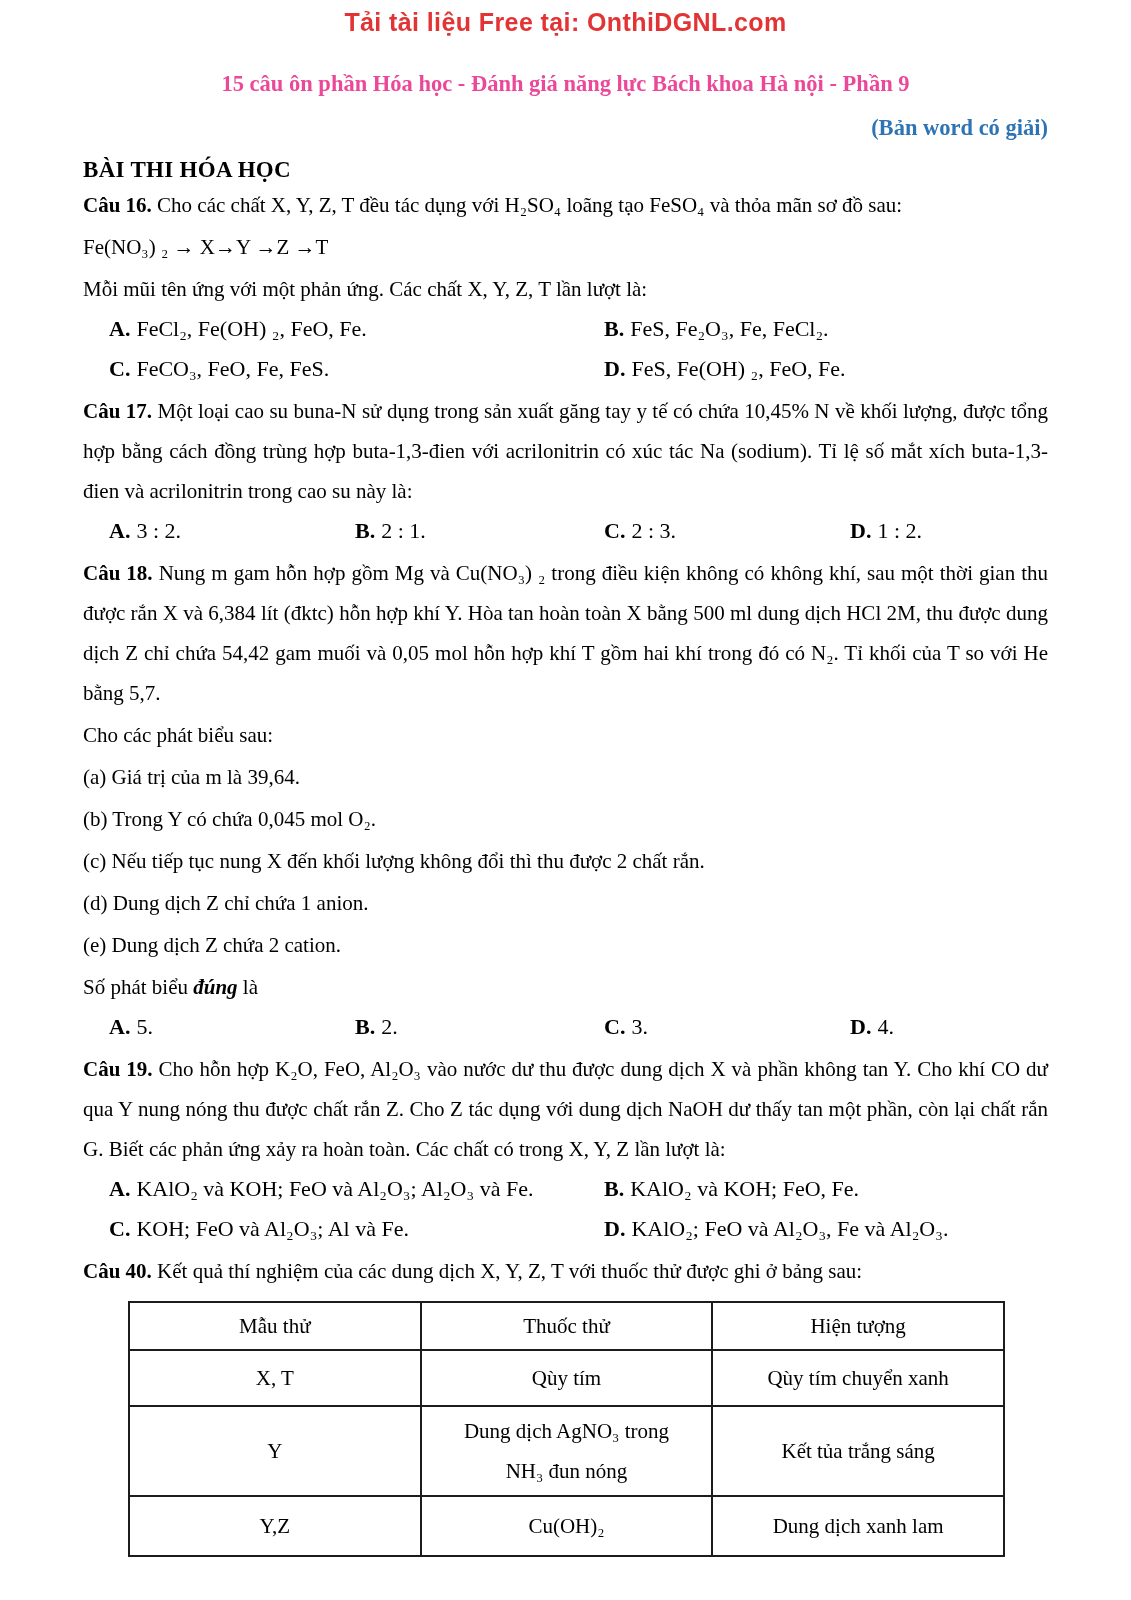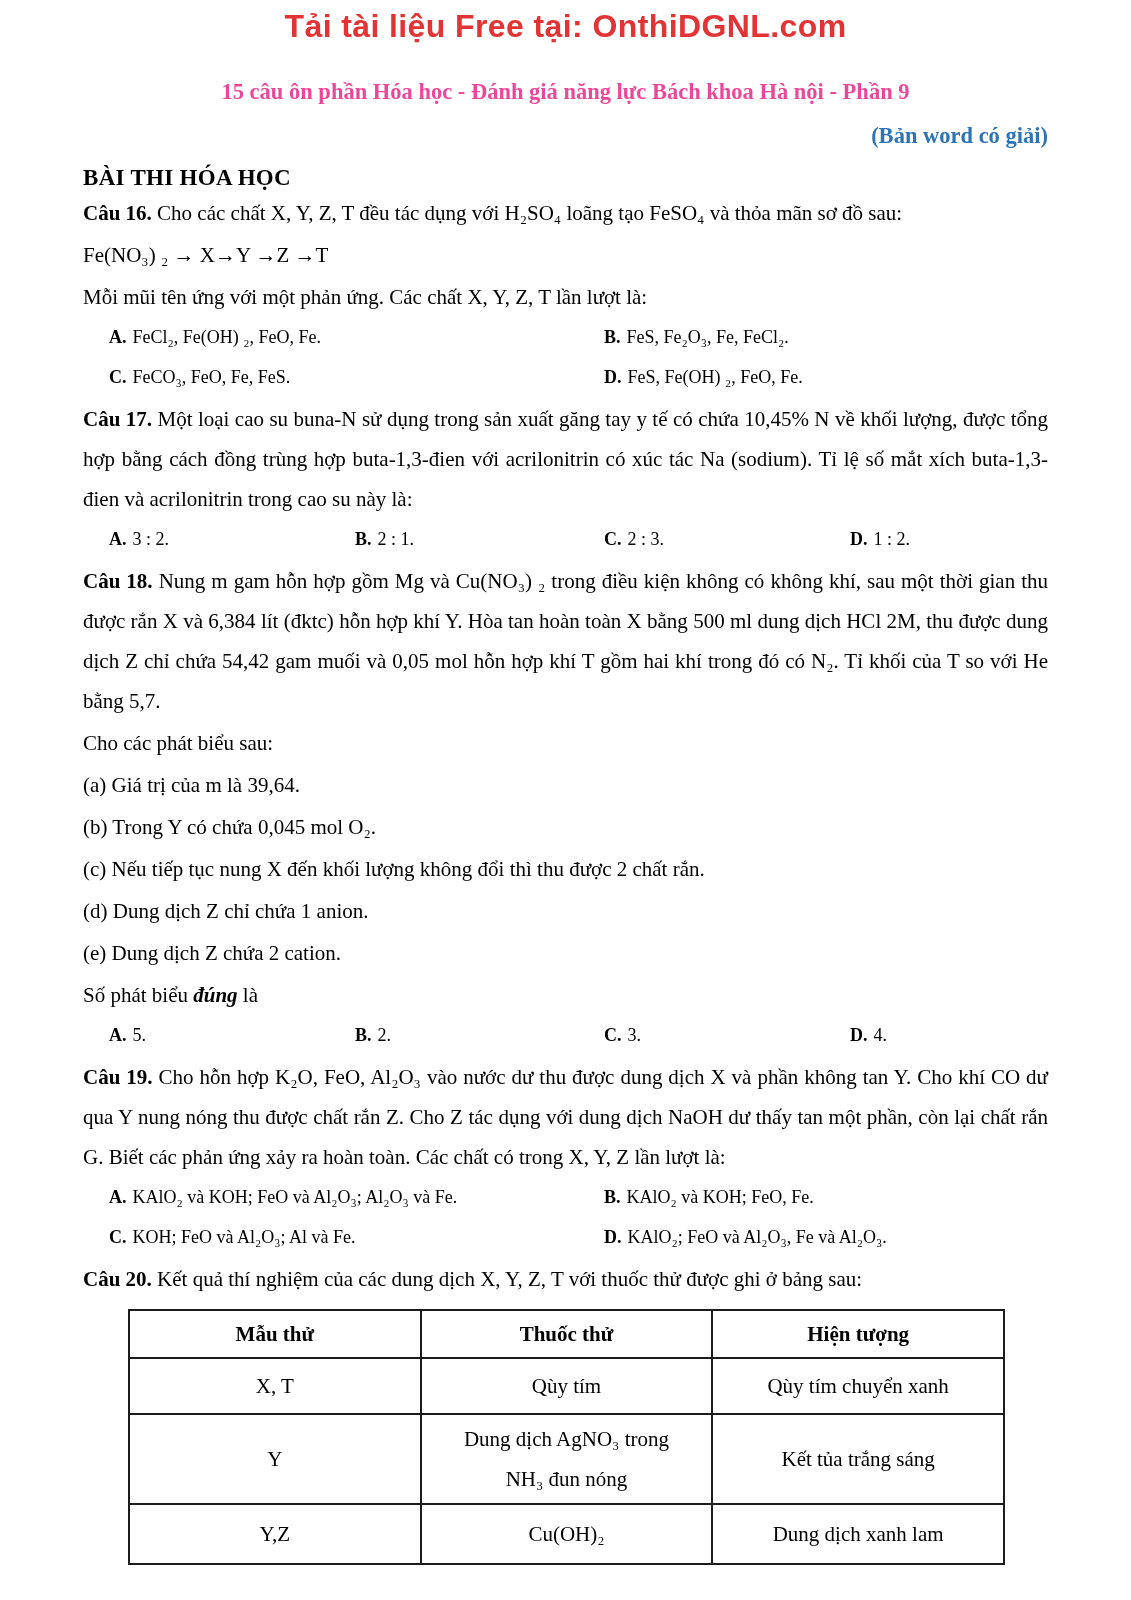--- a/index.html
+++ b/index.html
@@ -7,55 +7,55 @@
   body {
     width: 1131px; height: 1600px; overflow: hidden;
     font-family: "Liberation Serif", "DejaVu Serif", serif;
     color: #000;
   }
   .page { padding: 8px 83px 0 83px; }
 
   .banner {
     text-align: center;
     font-family: "Liberation Sans", "DejaVu Sans", sans-serif;
-    font-weight: bold; font-size: 32px; color: #e23434;
+    font-weight: bold; font-size: 25px; color: #e23434;
     letter-spacing: 0.4px;
   }
   .doc-title {
     margin-top: 34px; text-align: center;
     font-weight: bold; font-size: 22.5px; color: #ec4899;
   }
   .doc-subtitle {
     margin-top: 18px; text-align: right;
     font-weight: bold; font-size: 22.5px; color: #2e74b5;
   }
   .section-heading {
     margin-top: 16px; font-weight: bold; font-size: 23px; letter-spacing: 0.3px;
   }
 
   .para { margin: 2px 0 0 0; font-size: 21px; line-height: 40px; text-align: justify; }
   .center { }
   .qlabel { font-weight: bold; }
 
-  .opts { padding-left: 26px; display: grid; font-size: 18px; line-height: 40px; }
+  .opts { padding-left: 26px; display: grid; font-size: 22px; line-height: 40px; }
   .cols2 { grid-template-columns: 495px 1fr; }
   .cols4 { grid-template-columns: 246px 249px 246px 1fr; }
   .opt b { margin-right: 6px; }
 
   .emph { font-weight: bold; font-style: italic; }
 
   .qtable {
     margin: 10px 0 0 45px; width: 877px;
     border-collapse: collapse; table-layout: fixed;
   }
   .qtable th, .qtable td {
     border: 2px solid #1c1c1c; text-align: center; vertical-align: middle;
     font-size: 21px; padding: 4px 8px;
   }
-  .qtable th { font-weight: bold; height: 48px; margin-left: 15px; }
+  .qtable th { font-weight: normal; height: 48px; margin-left: 15px; }
   .qtable td { height: 56px; }
   .qtable tr.row-y td { height: 84px; }
   .qtable tr.row-yz td { height: 60px; }
   .multiline { white-space: pre-line; line-height: 40px; }
 </style>
 </head>
 <body>
 
 <div class="page">
 
@@ -158,21 +158,21 @@
         <b>C.</b><span>KOH; FeO và Al₂O₃; Al và Fe.</span>
       </div>
       <div class="opt">
         <b>D.</b><span>KAlO₂; FeO và Al₂O₃, Fe và Al₂O₃.</span>
       </div>
     </div>
   </div>
 
   <div>
     <p class="para">
-      <span class="qlabel">Câu 20.</span>
+      <span class="qlabel">Câu 40.</span>
       <span>Kết quả thí nghiệm của các dung dịch X, Y, Z, T với thuốc thử được ghi ở bảng sau:</span>
     </p>
     <table class="qtable">
       <tbody>
           <tr>
         <th>Mẫu thử</th>
         <th>Thuốc thử</th>
         <th>Hiện tượng</th>
       </tr>
       <tr>

